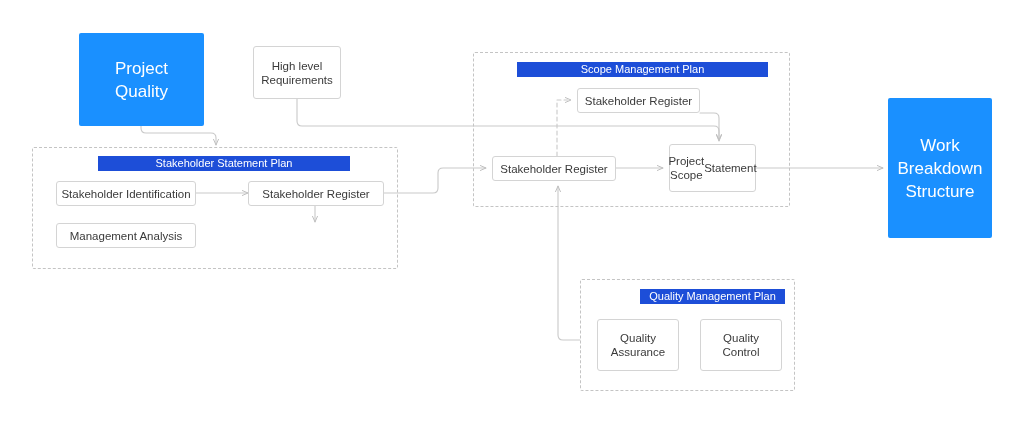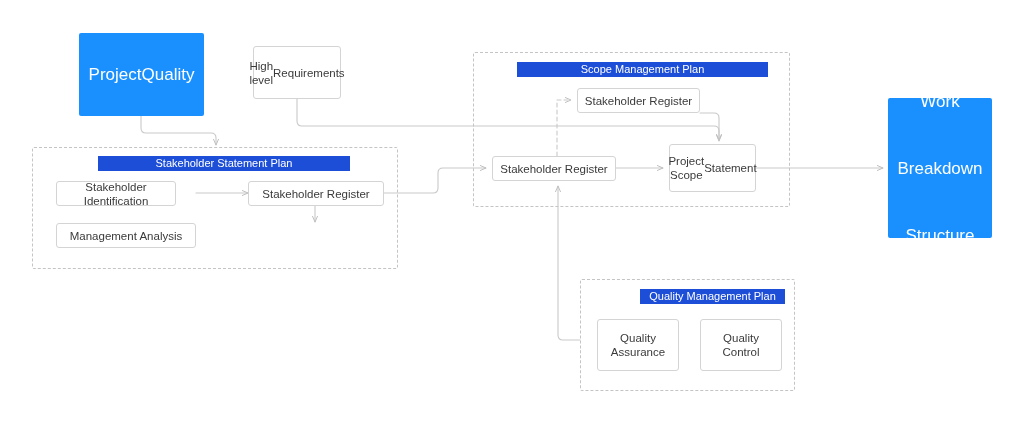--- a/index.html
+++ b/index.html
@@ -95,21 +95,21 @@
 
       <path d="M580,340 L563,340 Q558,340 558,335 L558,186" marker-end="url(#arrow)"></path>
 
       <path stroke-dasharray="4 3" d="M557,156 L557,100 L571,100" marker-end="url(#arrow)"></path>
     </g>
   </svg>
 
   <div class="group" style="left:32px;top:147px;width:366px;height:122px;"></div>
   <div class="group-title" style="left:98px;top:156px;width:252px;height:15px;">Stakeholder Statement Plan</div>
 
-  <div class="node" style="left:56px;top:181px;width:120px;height:25px;">Stakeholder Identification</div>
+  <div class="node" style="left:56px;top:181px;width:140px;height:25px;">Stakeholder Identification</div>
 
   <div class="node" style="left:248px;top:181px;width:136px;height:25px;">Stakeholder Register</div>
 
   <div class="node" style="left:56px;top:223px;width:140px;height:25px;">Management Analysis</div>
 
 
   <div class="group" style="left:473px;top:52px;width:317px;height:155px;"></div>
   <div class="group-title" style="left:517px;top:62px;width:251px;height:15px;">Scope Management Plan</div>
 
   <div class="node" style="left:577px;top:88px;width:123px;height:25px;">Stakeholder Register</div>
@@ -127,29 +127,29 @@
   <div class="node" style="left:597px;top:319px;width:82px;height:52px;flex-direction:column;">
     <span>Quality</span>
     <span>Assurance</span>
   </div>
 
   <div class="node" style="left:700px;top:319px;width:82px;height:52px;flex-direction:column;">
     <span>Quality</span>
     <span>Control</span>
   </div>
 
-  <div class="node-blue" style="left:79px;top:33px;width:125px;height:83px;flex-direction:row;">
+  <div class="node-blue" style="left:79px;top:33px;width:125px;height:93px;flex-direction:column;">
     <span>Project</span>
     <span>Quality</span>
   </div>
 
-  <div class="node" style="left:253px;top:46px;width:88px;height:53px;flex-direction:row;">
+  <div class="node" style="left:253px;top:46px;width:88px;height:53px;flex-direction:column;">
     <span>High level</span>
     <span>Requirements</span>
   </div>
 
-  <div class="node-blue" style="left:888px;top:98px;width:104px;height:140px;flex-direction:column;gap:44px;">
+  <div class="node-blue" style="left:888px;top:98px;width:104px;height:140px;flex-direction:column;">
     <span>Work</span>
     <span>Breakdown</span>
     <span>Structure</span>
   </div>
 
 </div>
 
 </body></html>

